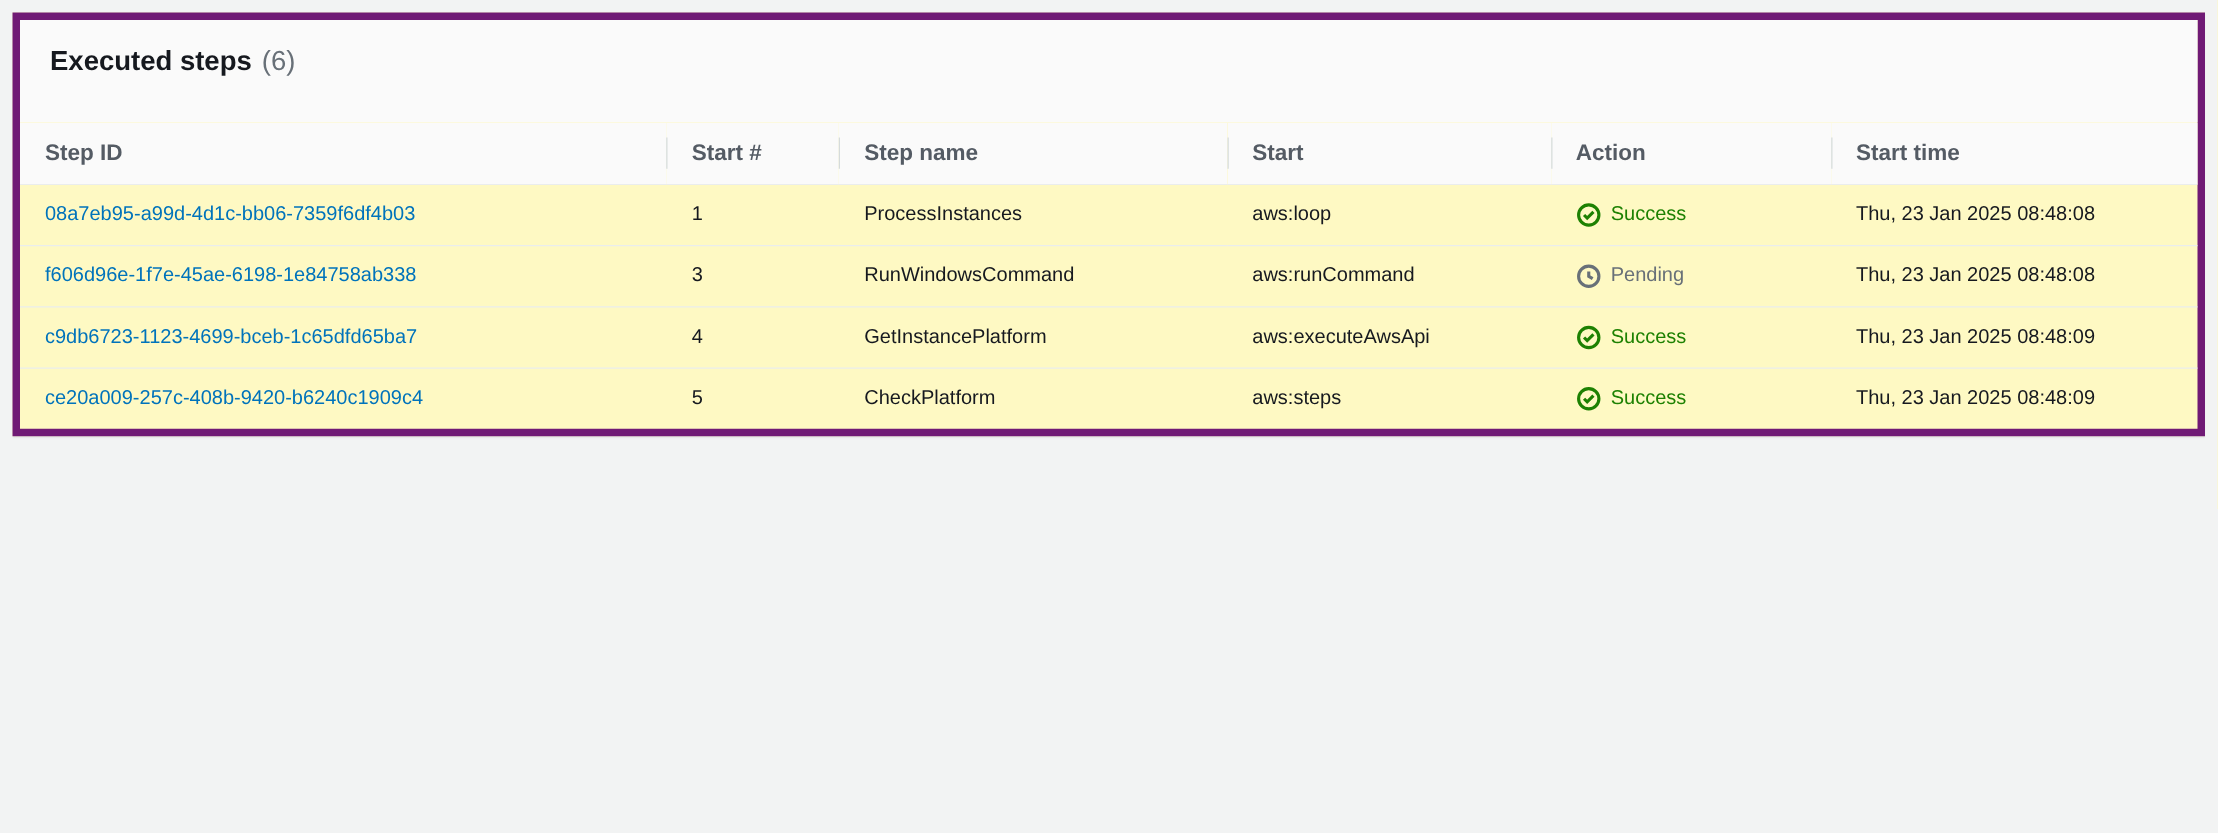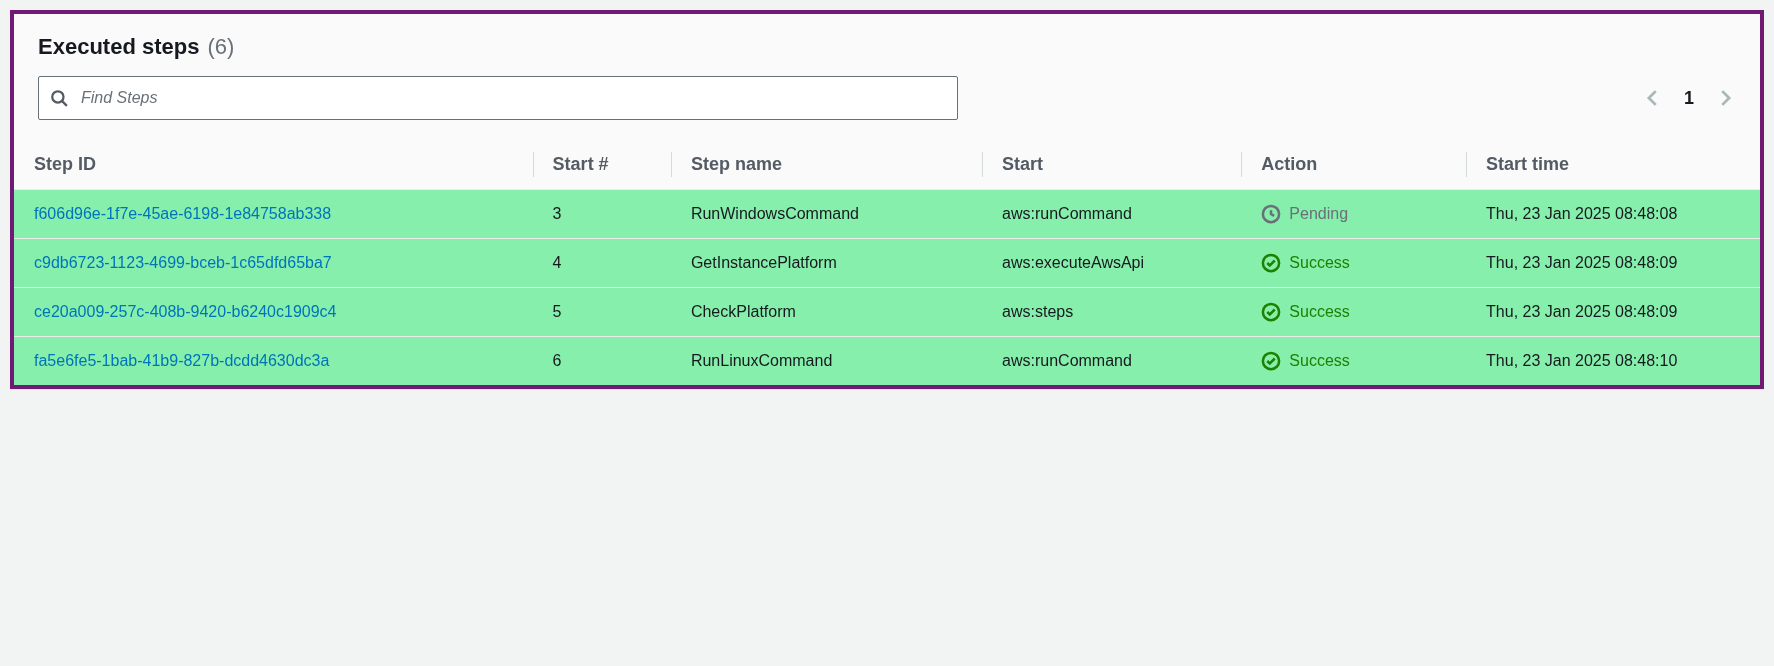--- a/index.html
+++ b/index.html
@@ -4,22 +4,22 @@
 <style>
 * { box-sizing: border-box; margin: 0; padding: 0; }
 body {
   font-family: "Amazon Ember", "Helvetica Neue", Arial, sans-serif;
   background: #f2f3f3;
   padding: 10px;
   font-size: 14px;
   color: #16191f;
 }
 .panel {
-  background: #86efac;
-  border: 4px solid #701a75;
+  background: #fef9c3;
+  border: 6px solid #701a75;
   box-shadow: 0 1px 1px rgba(0,0,0,0.05);
 }
 .panel-header {
   background: #fafafa;
   padding: 20px 24px 20px 24px;
 }
 .title-row {
   display: flex;
   align-items: baseline;
   gap: 8px;
@@ -141,44 +141,20 @@
 </style>
 </head>
 <body>
 
 <div class="panel">
 
   <div class="panel-header">
     <div class="title-row">
       <span class="title">Executed steps</span>
       <span class="count">(6)</span>
-    </div>
-    <div class="controls-row">
-      <div class="search-wrap">
-        <span class="search-icon">
-          <svg viewBox="0 0 16 16" fill="none" stroke="currentColor" stroke-width="2">
-            <circle cx="7" cy="7" r="5"></circle>
-            <line x1="11" y1="11" x2="15" y2="15"></line>
-          </svg>
-        </span>
-        <input class="search-input" type="text" placeholder="Find Steps" style="">
-      </div>
-      <div class="pagination">
-        <span class="page-arrow">
-          <svg viewBox="0 0 16 16" fill="none" stroke="currentColor" stroke-width="2">
-            <polyline points="10,3 5,8 10,13"></polyline>
-          </svg>
-        </span>
-        <span class="page-number">1</span>
-        <span class="page-arrow">
-          <svg viewBox="0 0 16 16" fill="none" stroke="currentColor" stroke-width="2">
-            <polyline points="6,3 11,8 6,13"></polyline>
-          </svg>
-        </span>
-      </div>
     </div>
   </div>
 
   <table>
     <colgroup>
       <col class="col-id">
         <col class="col-num">
         <col class="col-name">
       <col class="col-action">
         <col class="col-status">
@@ -189,20 +165,36 @@
         <th>Step ID</th>
         <th>Start #</th>
         <th>Step name</th>
         <th>Start</th>
         <th>Action</th>
         <th>Start time</th>
       </tr>
     </thead>
     <tbody id="rows">
         <tr>
+          <td><a class="link">08a7eb95-a99d-4d1c-bb06-7359f6df4b03</a></td>
+          <td>1</td>
+          <td>ProcessInstances</td>
+          <td>aws:loop</td>
+          <td>
+            <div class="status-cell">
+              <svg class="status-icon" viewBox="0 0 16 16" fill="none" stroke="#1d8102" stroke-width="2">
+                <circle cx="8" cy="8" r="6.5"></circle>
+                <polyline points="5,8 7,10 11,6"></polyline>
+              </svg>
+              <span class="status-success">Success</span>
+            </div>
+          </td>
+          <td>Thu, 23 Jan 2025 08:48:08</td>
+        </tr>
+        <tr>
           <td><a class="link">f606d96e-1f7e-45ae-6198-1e84758ab338</a></td>
           <td>3</td>
           <td>RunWindowsCommand</td>
           <td>aws:runCommand</td>
           <td>
             <div class="status-cell">
               <svg class="status-icon" viewBox="0 0 16 16" fill="none" stroke="#687078" stroke-width="2">
                 <circle cx="8" cy="8" r="6.5"></circle>
                 <polyline points="8,5 8,8 10.5,9.5"></polyline>
               </svg>
@@ -236,32 +228,16 @@
             <div class="status-cell">
               <svg class="status-icon" viewBox="0 0 16 16" fill="none" stroke="#1d8102" stroke-width="2">
                 <circle cx="8" cy="8" r="6.5"></circle>
                 <polyline points="5,8 7,10 11,6"></polyline>
               </svg>
               <span class="status-success">Success</span>
             </div>
           </td>
           <td>Thu, 23 Jan 2025 08:48:09</td>
         </tr>
-        <tr>
-          <td><a class="link">fa5e6fe5-1bab-41b9-827b-dcdd4630dc3a</a></td>
-          <td>6</td>
-          <td>RunLinuxCommand</td>
-          <td>aws:runCommand</td>
-          <td>
-            <div class="status-cell">
-              <svg class="status-icon" viewBox="0 0 16 16" fill="none" stroke="#1d8102" stroke-width="2">
-                <circle cx="8" cy="8" r="6.5"></circle>
-                <polyline points="5,8 7,10 11,6"></polyline>
-              </svg>
-              <span class="status-success">Success</span>
-            </div>
-          </td>
-          <td>Thu, 23 Jan 2025 08:48:10</td>
-        </tr>
       </tbody>
   </table>
 
 </div>
 
 </body></html>

